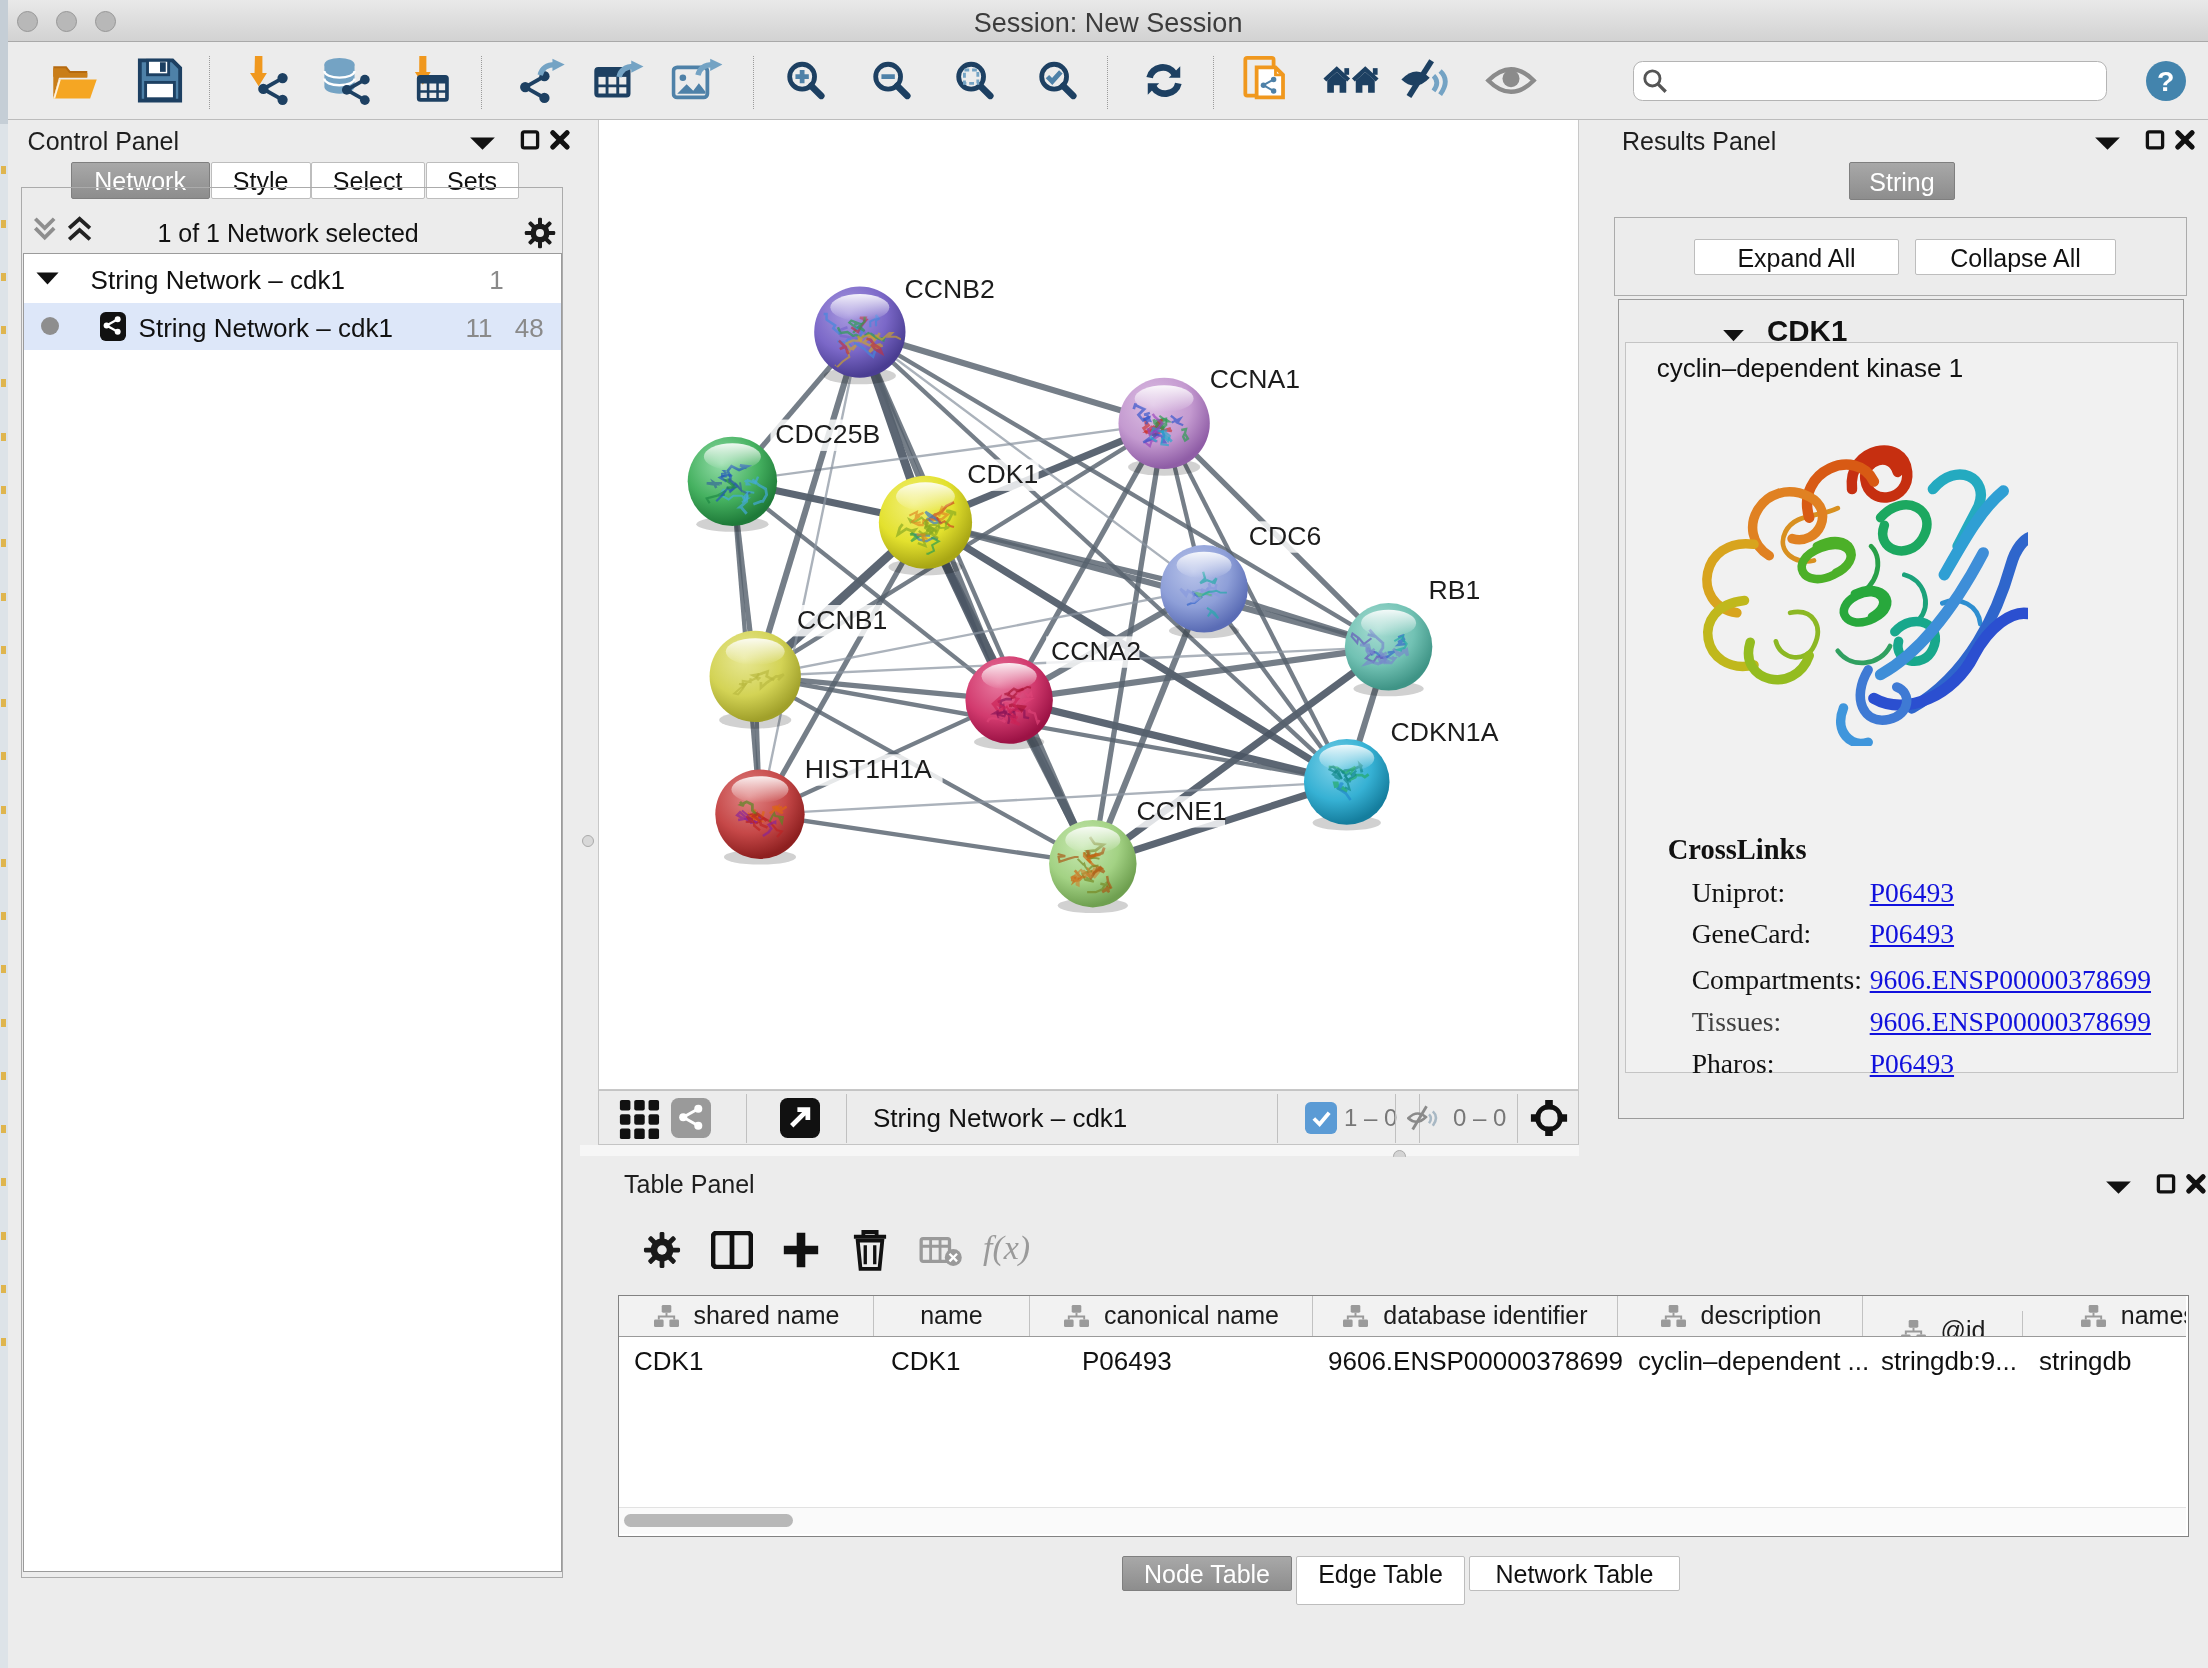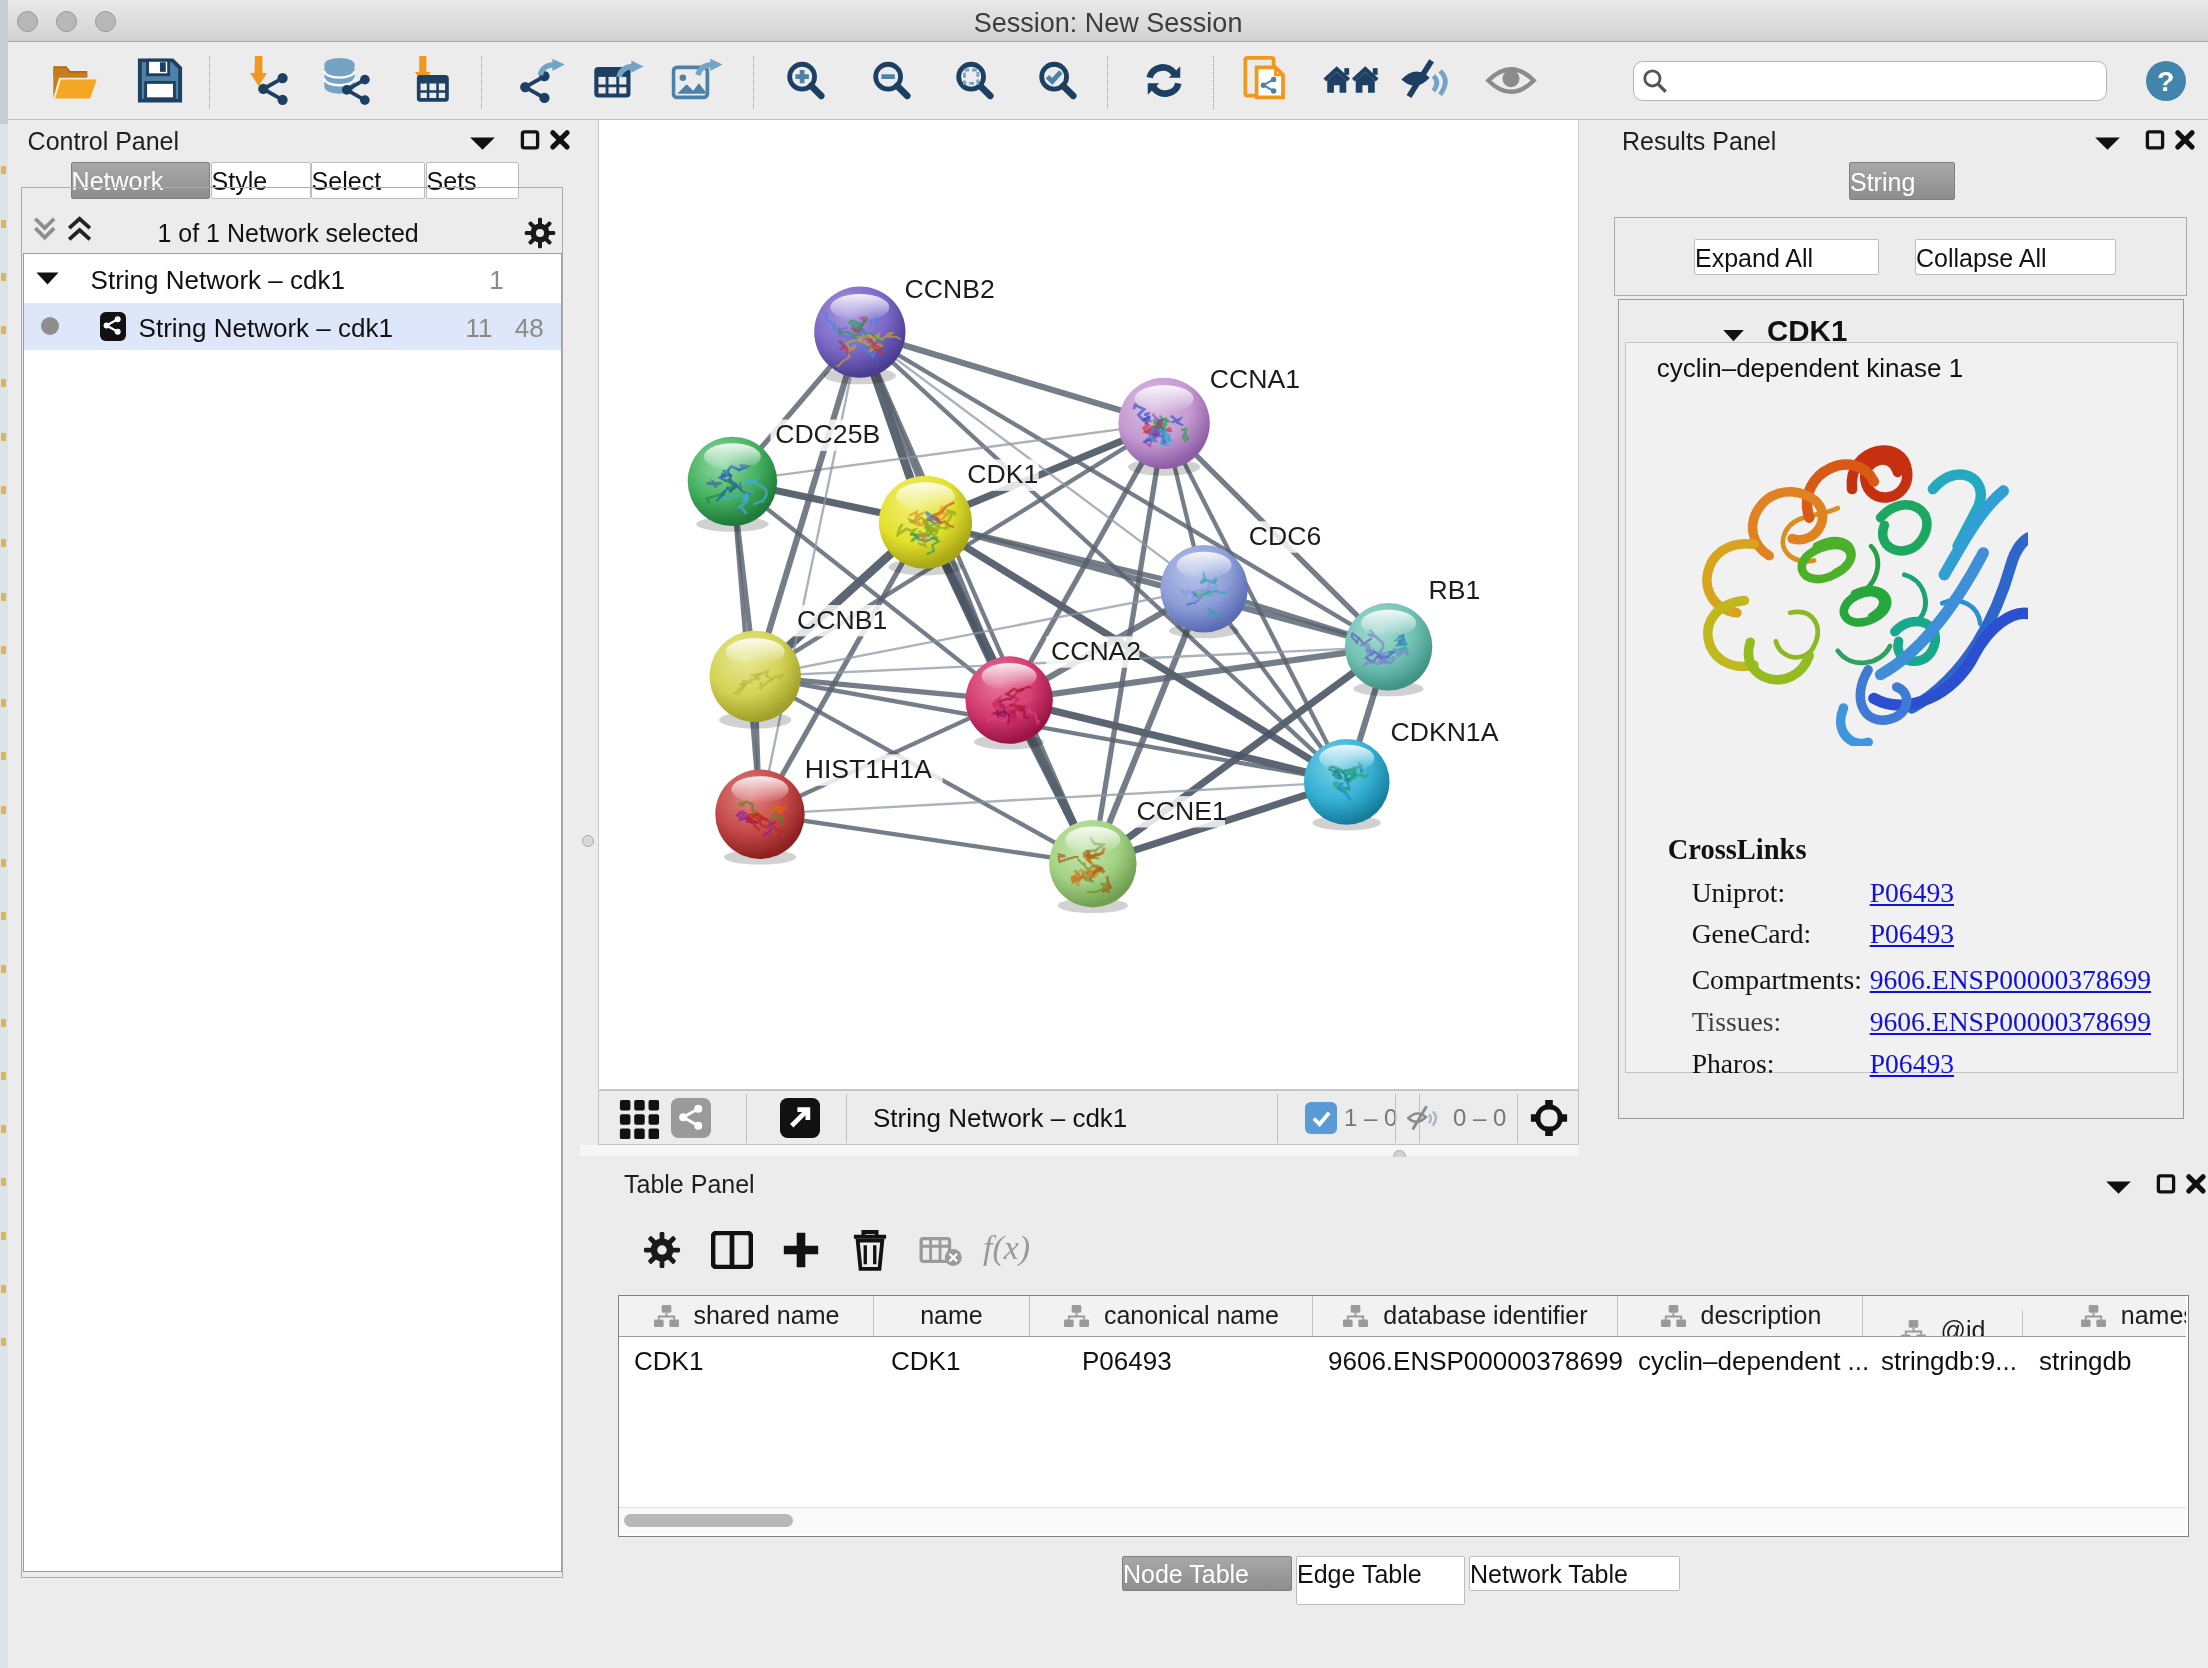--- a/index.html
+++ b/index.html
@@ -12,21 +12,21 @@
 #title { position:absolute; width:100%; text-align:center; top:7.6px; font-size:27px; color:#3c3c3c; font-weight:500;}
 #toolbar { position:absolute; left:7.6px; top:43px; width:2201px; height:77px; background:#ececec; border-bottom:1px solid #bcbcbc;}
 .tbi { position:absolute; transform:translate(-50%,-50%); }
 .tsep { position:absolute; top:13.3px; height:53px; width:0; border-left:1.9px dotted #9a9a9a; }
 #searchbox { position:absolute; left:1625px; top:18px; width:474px; height:40px; background:#fff;
   border:1.9px solid #b4b4b4; border-radius:9.5px; }
 #help { position:absolute; left:2138px; top:18px; width:40px; height:40px; border-radius:50%;
   background:#4384ad; color:#fff; font-size:28.5px; font-weight:bold; text-align:center; line-height:40px;}
 .phead { font-size:25px; color:#1e1e1e; }
 .tab { position:absolute; border:1px solid #bdbdbd; background:#fff; border-radius:2px;
-  text-align:left; font-size:25px; color:#111; }
+  text-align:center; font-size:25px; color:#111; }
 .tabsel { background:linear-gradient(#a8a8a8,#8d8d8d); color:#fff; border-color:#7f7f7f; }
 #cpanel { position:absolute; left:7.6px; top:120px; width:561px; height:1459px; background:#ececec; }
 #netcanvas { position:absolute; left:598px; top:120px; width:981px; height:970px; background:#fff; border:1px solid #c8c8c8; border-top:none;}
 #netbar { position:absolute; left:598px; top:1090px; width:981px; height:55px; background:#ececec; border:1px solid #c4c4c4; }
 #rpanel { position:absolute; left:1579px; top:120px; width:630px; height:1037px; background:#ececec; }
 #tpanel { position:absolute; left:580px; top:1157px; width:1628px; height:436px; background:#ececec; }
 #statusbar { position:absolute; left:7.6px; top:1604px; width:2201px; height:65px; background:#ececec; border-top:1.9px solid #d2d2d2;}
 .link { color:#1111dd; text-decoration:underline; }
 .serif { font-family:"Liberation Serif", serif;margin-top:29px; }
 </style></head><body>
@@ -683,21 +683,21 @@
     </div>
     <div id="rpanel">
       <div class="abs phead" style="left:43px;top:6.7px">Results Panel</div>
       <svg class="abs" width="101" height="28.5" viewBox="0 0 106 30" style="left:516px;top:7.6px">
         <path d="M0,10 h26 l-13,13 z" fill="#111"></path>
         <rect x="55" y="4" width="16" height="17" rx="2" fill="none" stroke="#111" stroke-width="3.5"></rect>
         <path d="M87,5 l15,15 M102,5 l-15,15" stroke="#111" stroke-width="5.5" stroke-linecap="round"></path>
       </svg>
       <div class="tab tabsel" style="left:270px;top:42px;width:106px;height:38px;line-height:38px">String</div>
       <div class="abs" style="left:35px;top:97px;width:573px;height:79px;border:1px solid #ababab">
-        <div class="tab" style="left:79px;top:21px;width:185px;height:36px;line-height:36px">Expand All</div>
+        <div class="tab" style="left:79px;top:21px;width:205px;height:36px;line-height:36px">Expand All</div>
         <div class="tab" style="left:300px;top:21px;width:201px;height:36px;line-height:36px">Collapse All</div>
       </div>
       <div class="abs" style="left:39px;top:179px;width:566px;height:820px;border:1px solid #9b9b9b">
         <svg width="23" height="15" viewBox="0 0 24 16" style="position:absolute;left:103px;top:27.6px">
           <path d="M1,2 h22 l-11,12 z" fill="#111"></path>
         </svg>
         <div class="abs" style="left:148px;top:14.3px;font-size:29.5px;font-weight:bold;color:#111">CDK1</div>
         <div class="abs" style="left:5.7px;top:42px;width:553px;height:731px;background:#f1f1f1;border:1px solid #c4c4c4">
           <div class="abs" style="left:31px;top:9.5px;font-size:26px;color:#111">cyclin–dependent kinase 1</div>
           <div class="abs" style="left:31px;top:89px"><svg width="371" height="314" viewBox="0 0 390 330">

